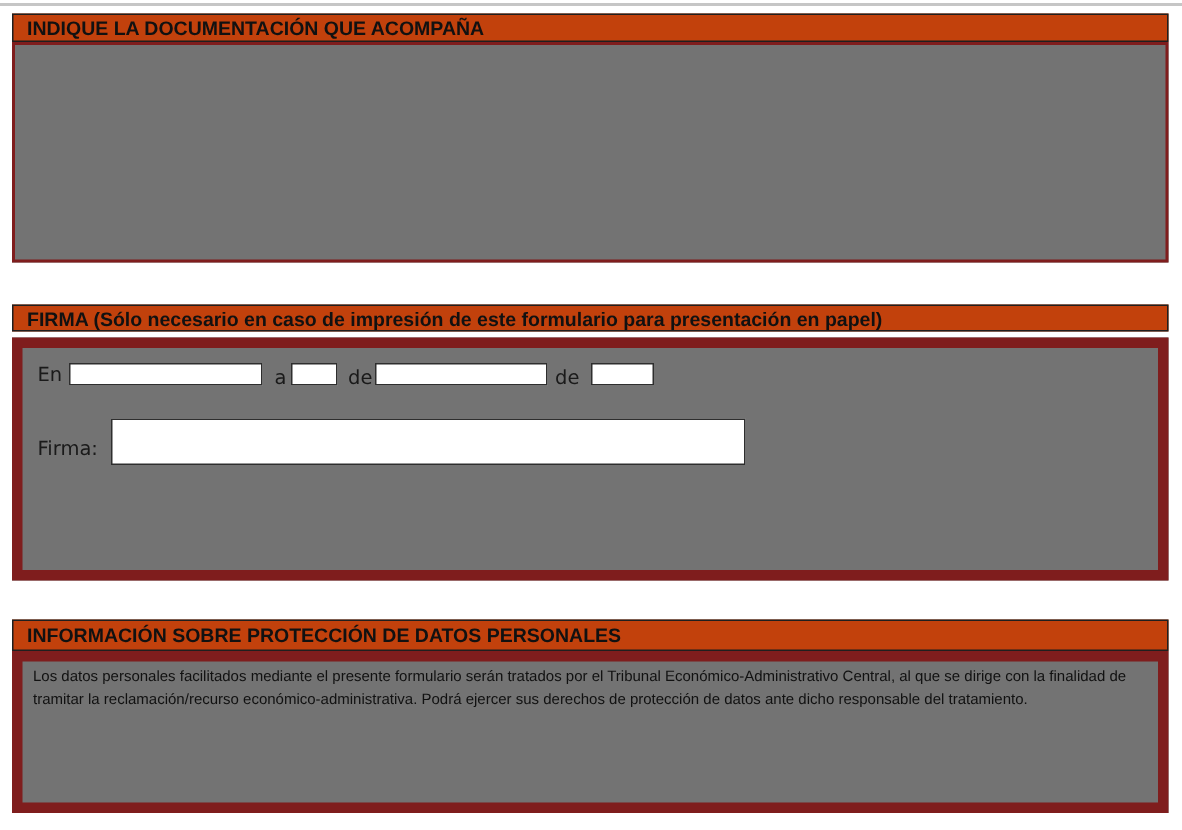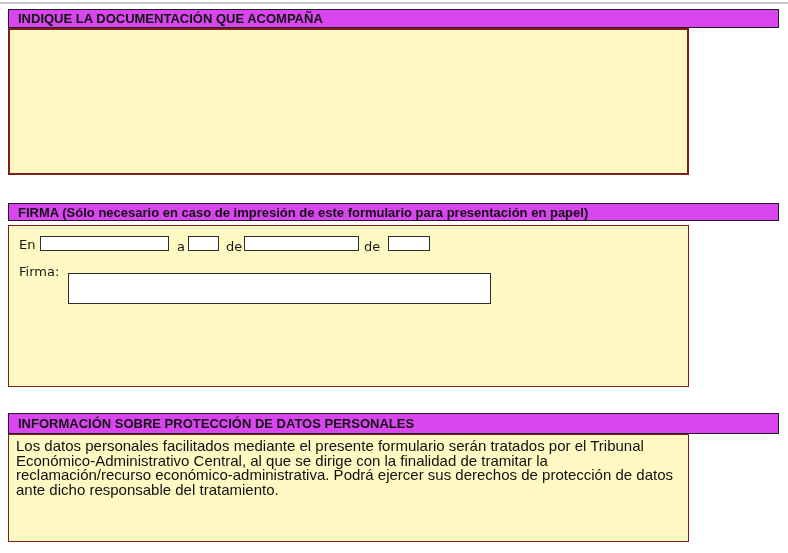--- a/index.html
+++ b/index.html
@@ -18,38 +18,38 @@
     position: absolute;
     left: 0; top: 2px;
     width: 788px; height: 2px;
     background: #c6c6c6;
   }
 
   .sec-header {
     position: absolute;
     left: 8px;
     width: 771px;
-    background: #d946ef;
+    background: #c2410c;
     border: 1px solid #1f1f1f;
     display: flex;
     align-items: center;
     padding-left: 9px;
     font-weight: bold;
     font-size: 13px;
     color: #111111;
     white-space: nowrap;
     overflow: hidden;
   }
 
   .sec-body {
     position: absolute;
     left: 8px;
-    width: 681px;
-    background: #fef9c3;
-    border: 1px solid #7f1d1d;
+    width: 771px;
+    background: #737373;
+    border: 7px solid #7f1d1d;
   }
 
   
   .hdr-doc  { top: 9px;  height: 19px; }
   .body-doc { top: 28px; height: 147px; border-width: 2px; }
 
   
   .hdr-firma  { top: 203px; height: 18px; }
   .body-firma { top: 225px; height: 162px; }
 
@@ -74,29 +74,29 @@
 
   .f-place { left: 31px;  top: 10px; width: 129px; height: 15px; }
   .lbl-en  { left: 10px;  top: 11px; }
   .lbl-a   { left: 168px; top: 13px; }
   .f-day   { left: 179px; top: 10px; width: 31px;  height: 15px; }
   .lbl-de1 { left: 217px; top: 13px; }
   .f-month { left: 235px; top: 10px; width: 115px; height: 15px; }
   .lbl-de2 { left: 355px; top: 13px; }
   .f-year  { left: 379px; top: 10px; width: 42px;  height: 15px; }
 
-  .lbl-firma { left: 10px; top: 38px; }
+  .lbl-firma { left: 10px; top: 60px; }
   .f-signature { left: 59px; top: 47px; width: 423px; height: 31px; }
 
   
   .hdr-priv  { top: 413px; height: 21px; }
   .body-priv {
     top: 434px; height: 108px;
     padding: 4px 7px;
-    font-size: 15px;
+    font-size: 10px;
     line-height: 14.5px;
     color: #111111;
   }
   .body-priv .notice {
     margin-top: 21px;
     font-weight: bold;
   }
 </style>
 </head>
 <body>

